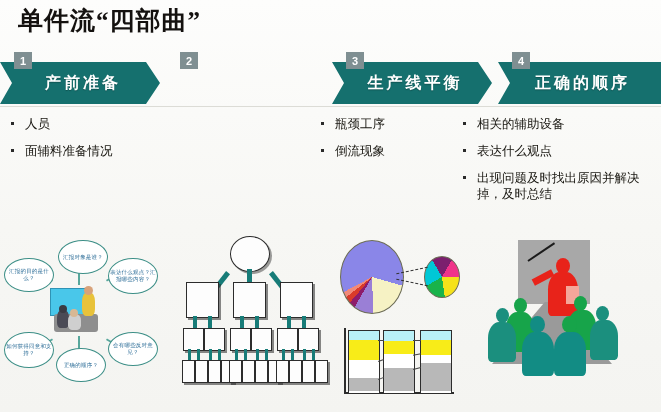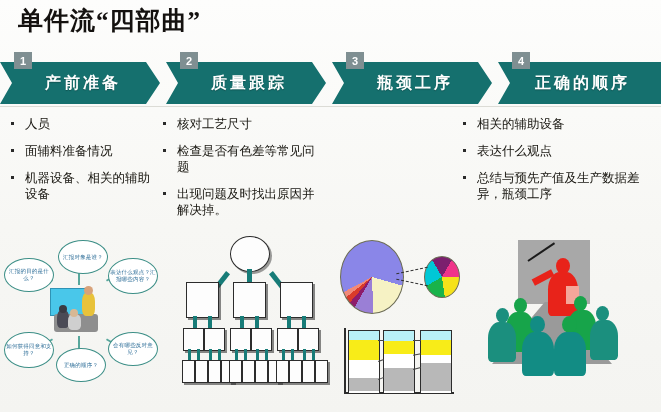--- a/index.html
+++ b/index.html
@@ -148,60 +148,55 @@
 
 <div id="slide">
 
   <div class="title">单件流“四部曲”</div>
 
   <div class="band">
 
     <div class="chev c1">
       <span class="lbl">产前准备</span>
     </div>
-    <div class="chev c2">
-      <span class="lbl">质量跟踪</span>
-    </div>
     <div class="chev c3">
-      <span class="lbl">瓶颈工序</span>
+      <span class="lbl">生产线平衡</span>
     </div>
     <div class="chev c4">
       <span class="lbl">正确的顺序</span>
     </div>
 
     <div class="badge b1">1</div>
     <div class="badge b2">2</div>
     <div class="badge b3">3</div>
     <div class="badge b4">4</div>
   </div>
 
   <div class="underline"></div>
 
   <div class="col col1">
     <ul class="bl">
       <li>人员</li>
       <li>面辅料准备情况</li>
-      <li>机器设备、相关的辅助设备</li>
     </ul>
   </div>
 
-  <div class="col col2">
+
+  <div class="col col3">
     <ul class="bl">
-      <li>核对工艺尺寸</li>
-      <li>检查是否有色差等常见问题</li>
-      <li>出现问题及时找出原因并解决掉。</li>
+      <li>瓶颈工序</li>
+      <li>倒流现象</li>
     </ul>
   </div>
-
 
   <div class="col col4">
     <ul class="bl">
       <li>相关的辅助设备</li>
       <li>表达什么观点</li>
-      <li>总结与预先产值及生产数据差异，瓶颈工序</li>
+      <li>出现问题及时找出原因并解决掉，及时总结</li>
     </ul>
   </div>
 
   <div class="art art1">
 
     <div class="bconn" style="left:44px;top:42px;width:7px;height:2px;transform:rotate(30deg);"></div>
     <div class="bconn" style="left:104px;top:42px;width:7px;height:2px;transform:rotate(-30deg);"></div>
     <div class="bconn" style="left:76px;top:36px;width:2px;height:13px;"></div>
     <div class="bconn" style="left:44px;top:104px;width:7px;height:2px;transform:rotate(-30deg);"></div>
     <div class="bconn" style="left:104px;top:104px;width:7px;height:2px;transform:rotate(30deg);"></div>

